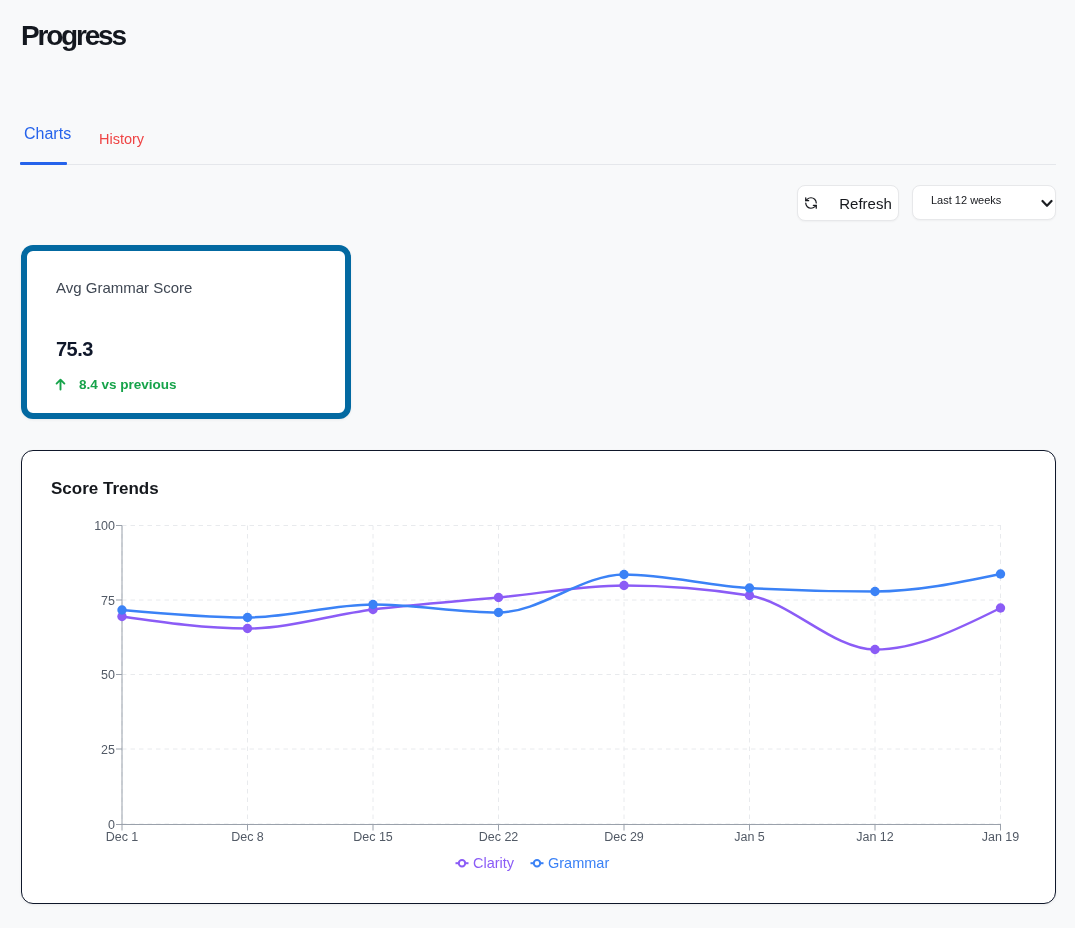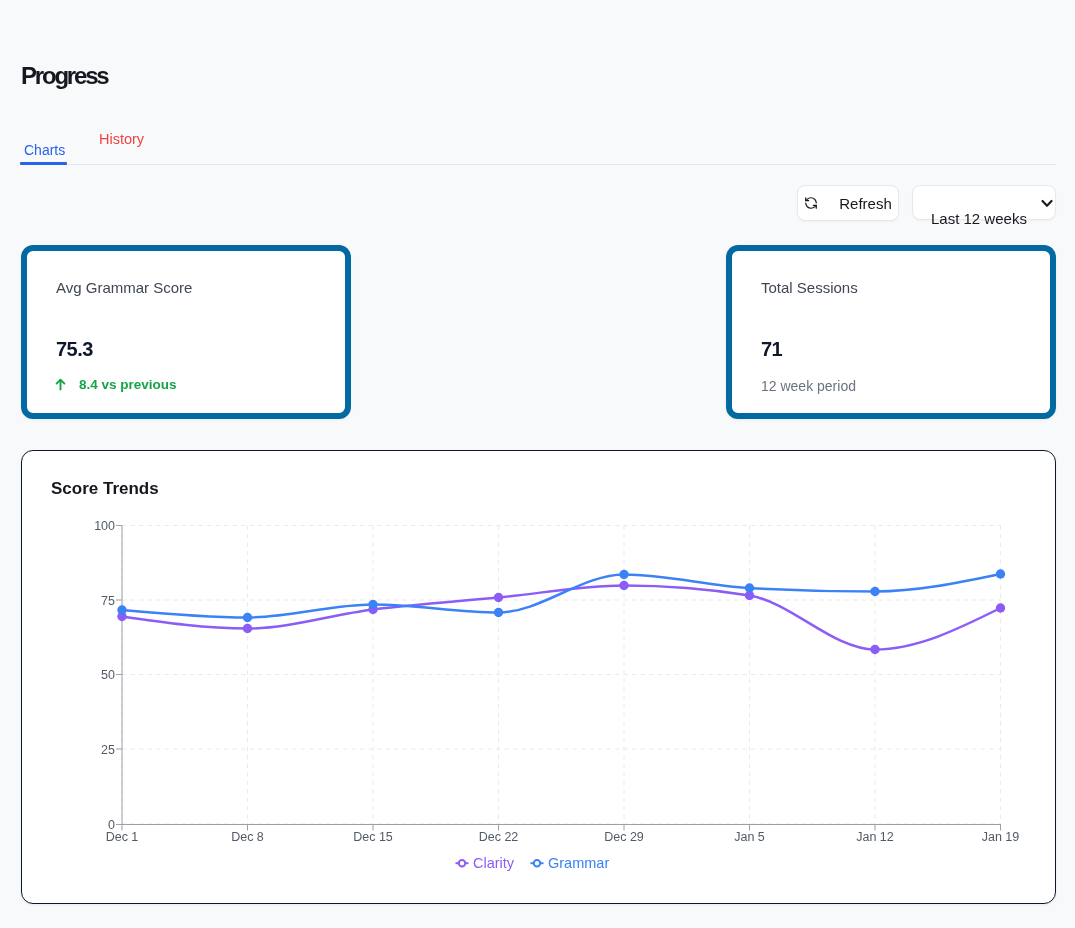--- a/index.html
+++ b/index.html
@@ -1,28 +1,28 @@
 <!DOCTYPE html>
 <html><head>
 <meta charset="utf-8">
 <style>
   * { margin:0; padding:0; box-sizing:border-box; }
   html,body { width:1075px; height:928px; background:#f8f9fa; font-family:"Liberation Sans",sans-serif; }
   .abs { position:absolute; }
   #page { position:relative; width:1075px; height:928px; overflow:hidden; }
-  h1 { left:21px; top:22px; font-size:24px; font-weight:700; color:#14181f; letter-spacing:-2.2px; line-height:1;margin-top:42px;}
+  h1 { left:21px; top:22px; font-size:28px; font-weight:700; color:#14181f; letter-spacing:-2.2px; line-height:1;}
   .sub { left:21px; top:66px; font-size:15.5px; color:#4b5563; }
-  .tab1 { left:24px; top:142px; font-size:14px; font-weight:500; color:#2563eb; }
+  .tab1 { left:24px; top:125px; font-size:16px; font-weight:500; color:#2563eb; }
   .tab2 { left:99px; top:131px; font-size:14.5px; font-weight:500; color:#ef4444; }
   .underline { left:20px; top:162px; width:47px; height:2.5px; background:#2563eb; border-radius:1px; }
   .divider { left:21px; top:163.5px; width:1035px; height:1px; background:#e5e7eb; }
   .btn { left:797px; top:185px; width:102px; height:36px; background:#fff; border:1px solid #e7e8ea; border-radius:8px; display:flex; align-items:center; justify-content:center; gap:21px; box-shadow:0 1px 2px rgba(0,0,0,.04); }
   .btn span { font-size:15px; color:#16181d; }
   .sel { left:912px; top:185px; width:144px; height:35px; background:#fff; border:1px solid #e7e8ea; border-radius:8px; box-shadow:0 1px 2px rgba(0,0,0,.04); }
-  .sel span { position:absolute; left:18px; top:24px; font-size:15px; color:#16181d; }
+  .sel span { position:absolute; left:18px; top:8px; font-size:11px; color:#16181d; }
   .sel svg { position:absolute; right:2px; top:13px; }
   .card { top:245px; height:174px; background:#fff; border:6px solid #0369a1; border-radius:12px; box-shadow:0 1px 3px rgba(0,0,0,.06); }
   .c1 { left:21px; width:330px; }
   .c2 { left:373px; width:330px; }
   .c3 { left:726px; width:330px; }
   .ct { position:absolute; left:29px; font-size:15px; color:#3f4753; }
   .cv { position:absolute; left:29px; top:332px; font-size:20px; font-weight:700; color:#0f172a; letter-spacing:-0.5px;}
   .cg { position:absolute; left:27px; display:flex; align-items:center; gap:12px; font-size:13.5px; font-weight:600; color:#16a34a; }
   .cm { position:absolute; left:29px; font-size:14px; color:#6b7280; }
   .chartcard { left:21px; top:450px; width:1035px; height:454px; background:#fff; border:1px solid #0f172a; border-radius:12px; box-shadow:0 1px 3px rgba(0,0,0,.06); }
@@ -56,25 +56,20 @@
 
   <div class="abs card c1">
     <div class="ct" style="top:28px">Avg Grammar Score</div>
     <div class="cv" style="top:87px">75.3</div>
     <div class="cg" style="top:126px">
         <svg width="13" height="13" viewBox="0 0 13 13" fill="none" stroke="#16a34a" stroke-width="1.9" stroke-linecap="round" stroke-linejoin="round">
           <path d="M6.5 11.5 V1.8 M2.6 5.6 L6.5 1.7 L10.4 5.6"></path>
         </svg>
         <span>8.4 vs previous</span>
       </div>
-  </div>
-  <div class="abs card c3">
-    <div class="ct" style="top:28px">Total Sessions</div>
-    <div class="cv" style="top:87px">71</div>
-    <div class="cm" style="top:127px">12 week period</div>
   </div>
 
   <div class="abs chartcard">
     <div class="abs chtitle" style="left:29px; top:28px;">Score Trends</div>
     <svg class="abs" style="left:-1px;top:-1px" width="1035" height="454" viewBox="0 0 1035 454">
 
       <g stroke="#e8eaed" stroke-dasharray="4.5 4" stroke-width="1">
         <line x1="101" y1="75.5" x2="980" y2="75.5"></line>
         <line x1="101" y1="150" x2="980" y2="150"></line>
         <line x1="101" y1="224.5" x2="980" y2="224.5"></line>

